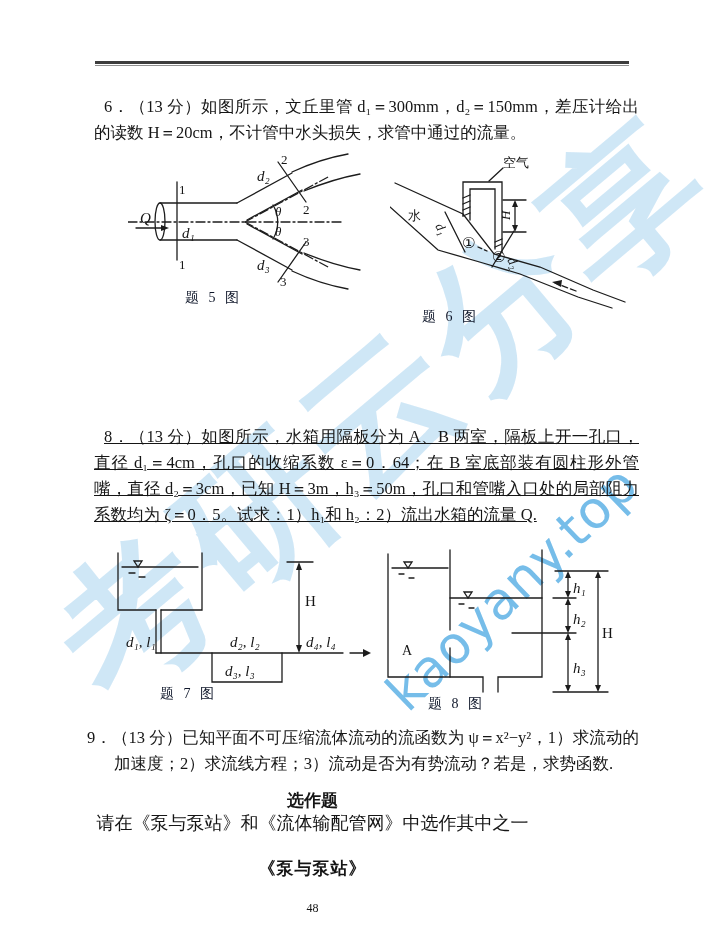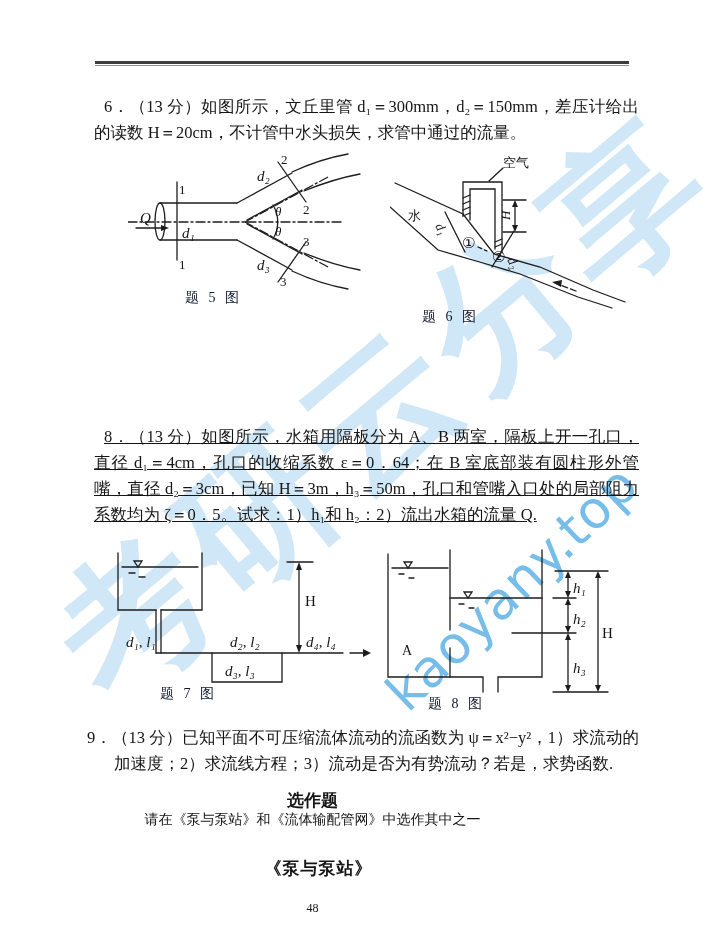--- a/index.html
+++ b/index.html
@@ -47,23 +47,23 @@
   svg text{fill:#151515;font-family:"Liberation Serif","DejaVu Serif",serif;}
   .lbl-i{font-style:italic;font-size:15px;}
   .lbl-i13{font-style:italic;font-size:13px;}
   .lbl-n{font-size:13px;}
   .lbl-cjk{font-size:13px;}
   .lbl-circ{font-size:15px;font-family:"DejaVu Sans",sans-serif;}
   
   .center-line{position:absolute;left:0;width:625px;text-align:center;z-index:2;margin:0;}
   #opt-title{top:789px;font-family:"Liberation Sans","DejaVu Sans",sans-serif;
              font-weight:bold;font-size:17px;}
-  #opt-instr{top:811px;font-size:14px;text-align:center;}
+  #opt-instr{top:811px;font-size:18px;text-align:center;}
   #pump-title{top:857px;font-family:"Liberation Sans","DejaVu Sans",sans-serif;
-              font-weight:bold;font-size:17px;letter-spacing:1px;padding-left:6px;}
+              font-weight:bold;font-size:17px;letter-spacing:1px;}
   #page-num{top:901px;font-size:12px;}
 </style>
 </head>
 <body>
 
 <div class="page">
 
   <div class="wm wm-cn">考研云分享</div>
   <div class="wm wm-en">kaoyany.top</div>
 

